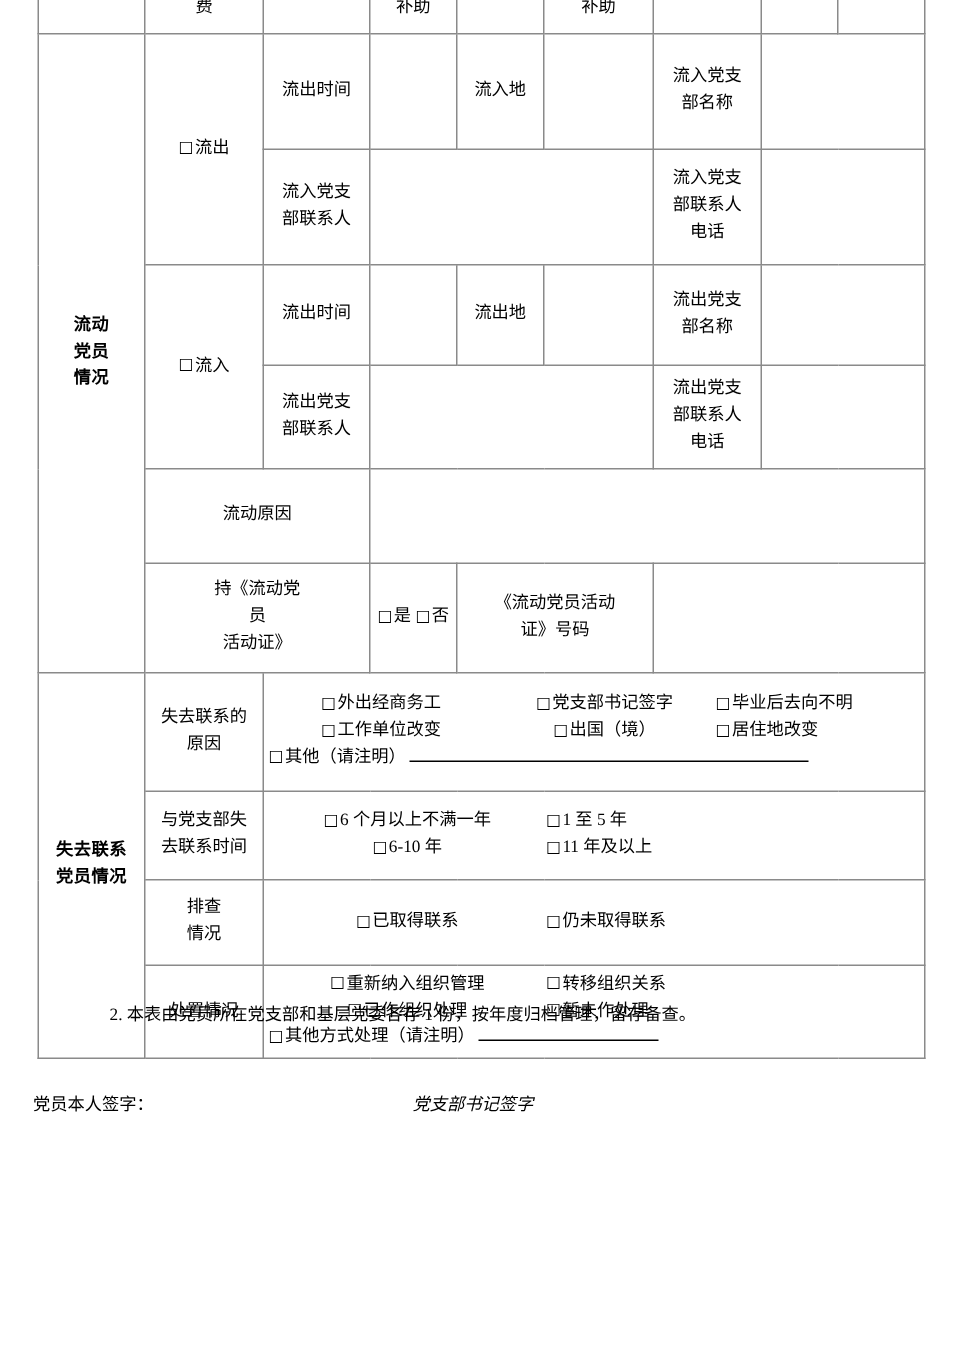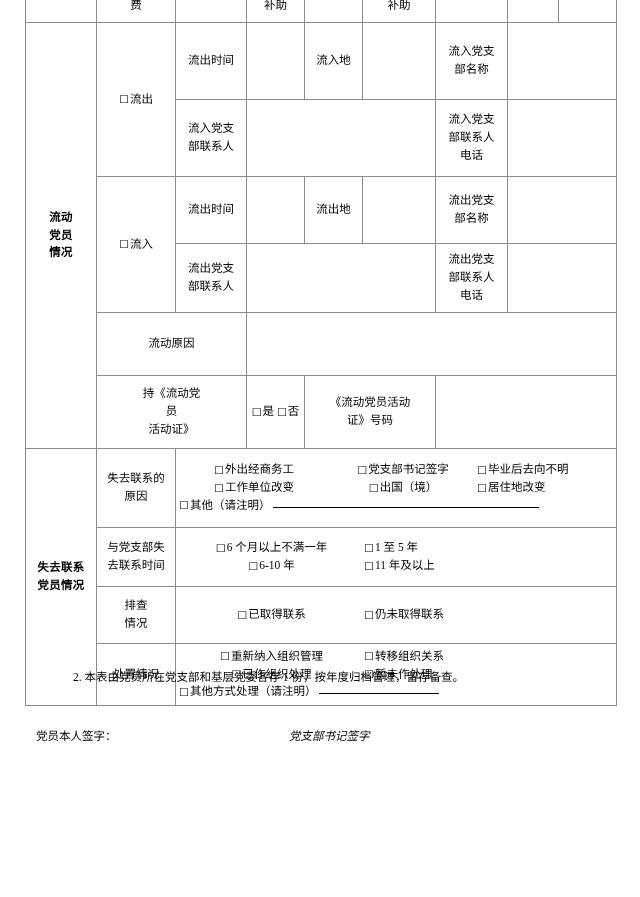--- a/index.html
+++ b/index.html
@@ -110,21 +110,21 @@
     top: 668px;
     width: 600px;
     font-size: 11.5px;
     line-height: 1.72;
   }
   .note-line { white-space: nowrap; }
   .note-indent { padding-left: 48px; }
 
   .sign {
     position: absolute;
-    left: 36px;
+    left: 22px;
     top: 727px;
     width: 600px;
     font-size: 11.5px;
   }
   .sign-inner {
     position: relative;
     height: 20px;
   }
   .sign-a {
     position: absolute;

